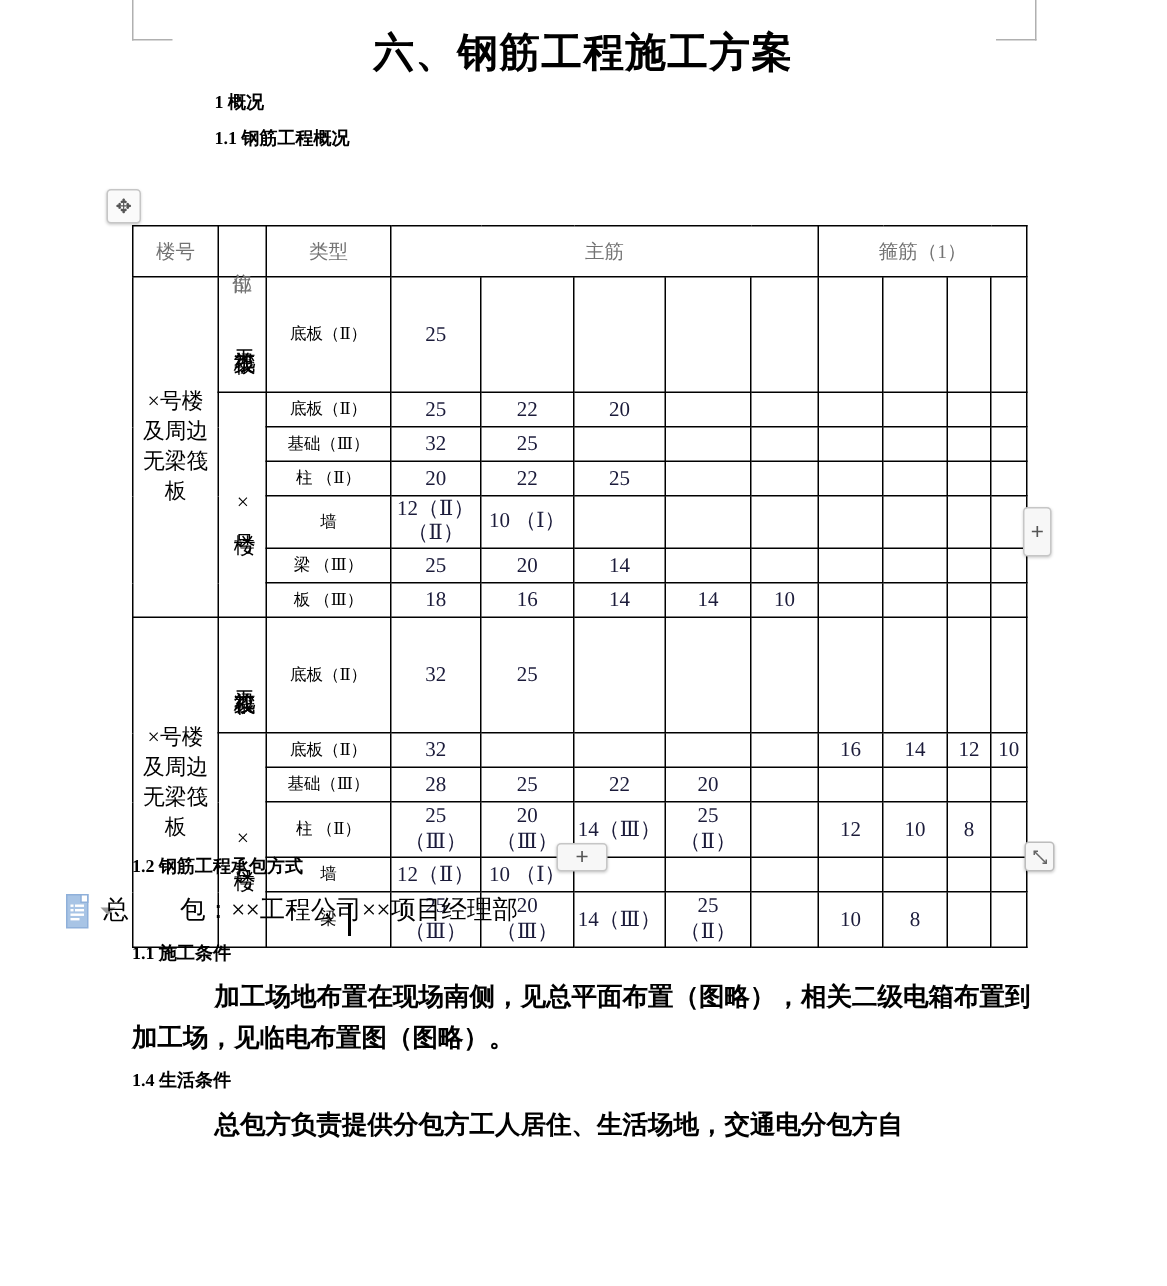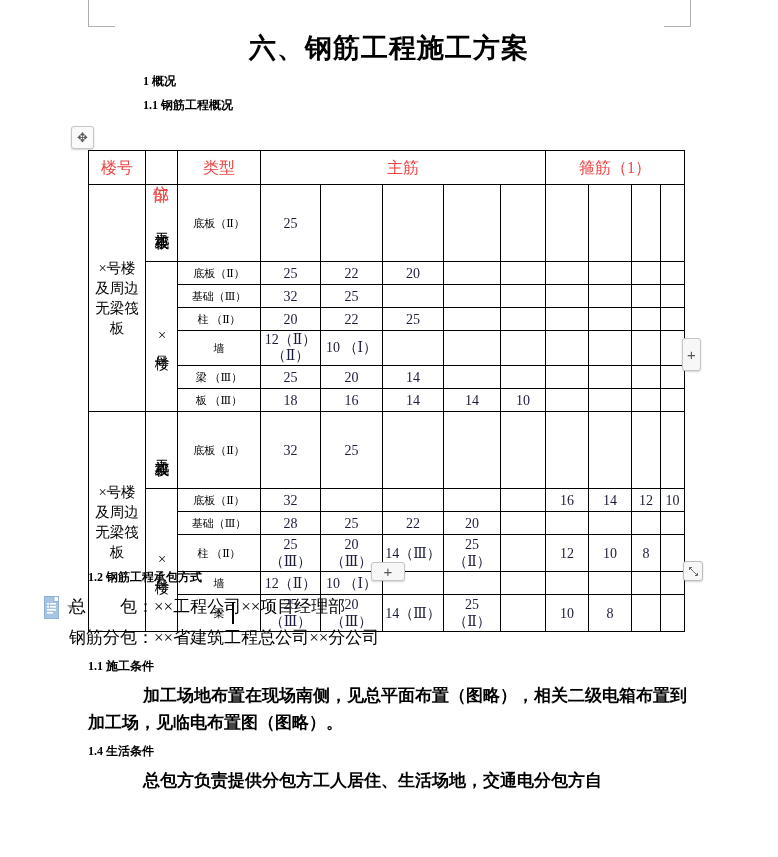--- a/index.html
+++ b/index.html
@@ -23,21 +23,21 @@
     width: 26px;
     height: 26px;
     pointer-events: none;
   }
   .margin-mark.tl { left: 88px;  top: 0px; border-left: 1px solid #b0b0b0; border-bottom: 1px solid #b0b0b0; }
   .margin-mark.tr { left: 664px; top: 0px; border-right: 1px solid #b0b0b0; border-bottom: 1px solid #b0b0b0; }
 
   
   .doc {
     position: absolute;
-    left: 0; top: 17px;
+    left: 0; top: 4px;
     width: 778px;
   }
 
   .doc-title {
     text-align: center;
     font-size: 27px;
     font-weight: bold;
     letter-spacing: 1px;
     margin: 13px 0 6px 0;
     font-family: "Liberation Serif", "DejaVu Serif", serif;
@@ -87,22 +87,22 @@
   table.rebar td {
     border: 1px solid #000000;
     text-align: center;
     vertical-align: middle;
     font-size: 14px;
     padding: 1px 2px;
     line-height: 17px;
     color: #1a1a2e;
   }
   table.rebar td.hdr {
-    font-size: 16px;
-    color: #ef4444;
+    font-size: 13px;
+    color: #737373;
     height: 31px;
     margin-top: 12px;
   }
   table.rebar td.label {
     font-size: 11px;
     color: #000;
     margin-top: 44px;
   }
   table.rebar td.vert {
     writing-mode: vertical-rl;
@@ -412,21 +412,20 @@
 </svg>
 <div class="paste-caret"></div>
 
 <div class="caret-bar"></div>
 
 <div class="doc" style="top:562px">
   <div class="h2 indent-b">1.2 钢筋工程承包方式</div>
 
   <div class="para sub"><span>总　　包：</span><span>××工程公司××项目经理部</span></div>
 
-  <div class="para sub"><span>钢筋分包：</span><span>××省建筑工程总公司××分公司</span></div>
 
 
   <div class="h2 indent-b">1.1 施工条件</div>
   <div class="para hang">加工场地布置在现场南侧，见总平面布置（图略），相关二级电箱布置到加工场，见临电布置图（图略）。</div>
 
   <div class="h2 indent-b">1.4 生活条件</div>
   <div class="para hang">总包方负责提供分包方工人居住、生活场地，交通电分包方自</div>
 </div>
 
 </body></html>

